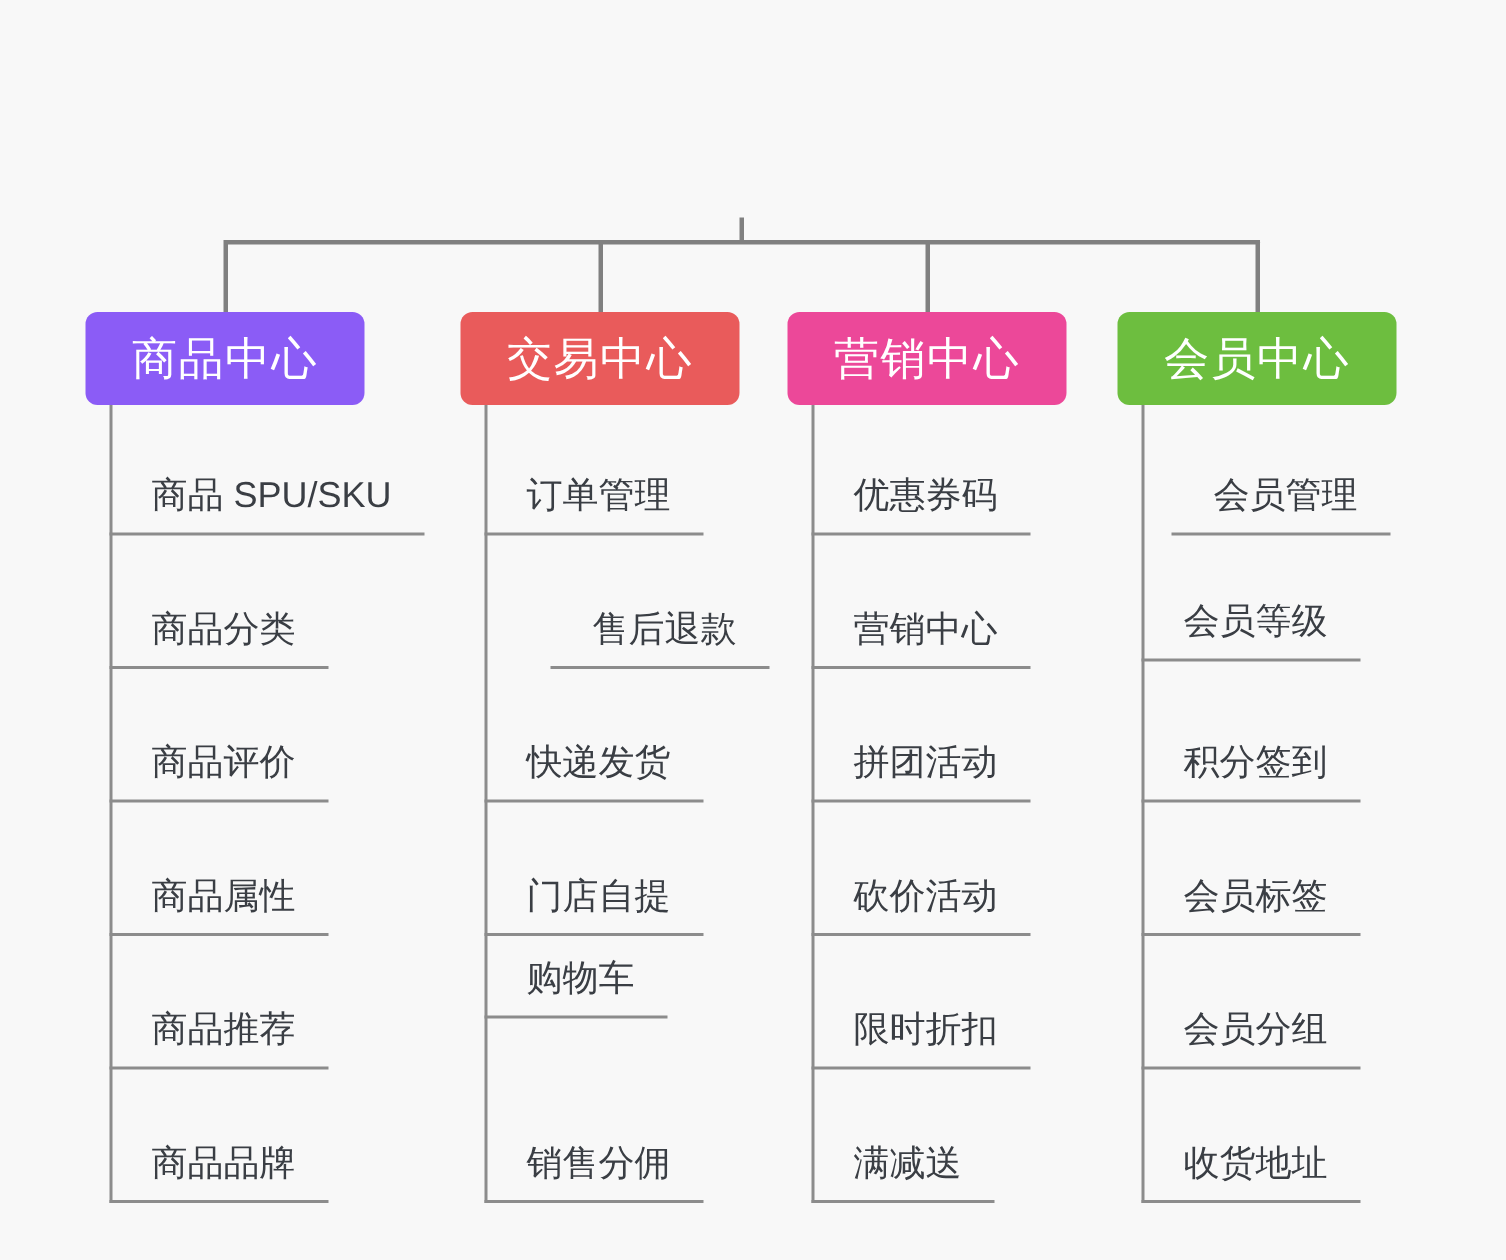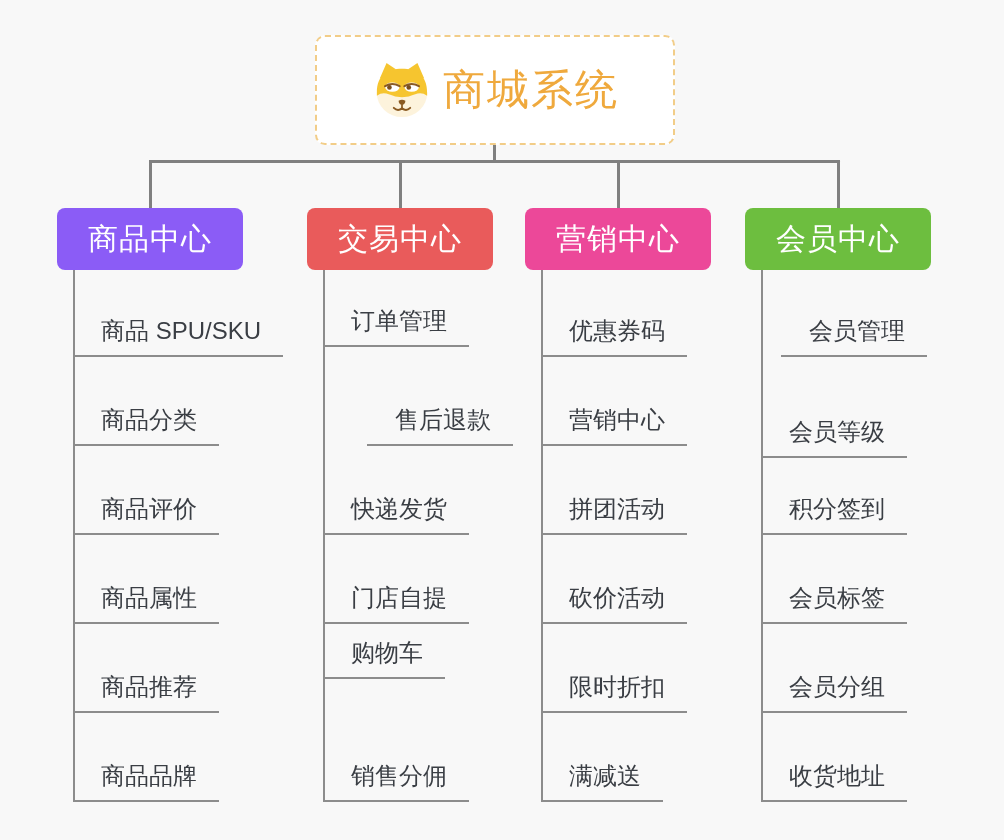--- a/index.html
+++ b/index.html
@@ -45,81 +45,56 @@
     padding:0 22px 8px 28px;
     border-bottom:2px solid #8c8c8c;
     font-size:24px;line-height:32px;color:#3a3e44;
   }
 </style>
 </head>
 <body>
 
 <div class="canvas">
 
-  <div class="root-node">
-    <svg class="root-icon" viewBox="0 0 64 60" aria-hidden="true">
-
-      <path d="M9,18 L16,2 L28,10 Z" fill="#f6c52f"></path>
-      <path d="M55,18 L48,2 L36,10 Z" fill="#f6c52f"></path>
-
-      <ellipse cx="32" cy="33" rx="26" ry="25" fill="#fdf3dc"></ellipse>
-
-      <path d="M6,33 C6,14 17,8 32,8 C47,8 58,14 58,33 L58,36
-               C52,31 46,34 41,36 C36,38 28,38 23,36 C18,34 12,31 6,36 Z" fill="#f6c52f"></path>
-
-      <ellipse cx="22" cy="27" rx="7.5" ry="4.8" fill="#ffffff"></ellipse>
-      <path d="M14.5,26 Q22,21.5 29.5,26" stroke="#8a5a22" stroke-width="2.2" fill="none" stroke-linecap="round"></path>
-      <circle cx="19" cy="27.3" r="2.4" fill="#7a4f1d"></circle>
-      <ellipse cx="42" cy="27" rx="7.5" ry="4.8" fill="#ffffff"></ellipse>
-      <path d="M34.5,26 Q42,21.5 49.5,26" stroke="#8a5a22" stroke-width="2.2" fill="none" stroke-linecap="round"></path>
-      <circle cx="39" cy="27.3" r="2.4" fill="#7a4f1d"></circle>
-
-      <path d="M28.5,41 Q32,39 35.5,41 Q35.5,44.5 32,45.5 Q28.5,44.5 28.5,41 Z" fill="#8a5a22"></path>
-
-      <path d="M32,45.5 L32,49" stroke="#8a5a22" stroke-width="1.8" fill="none" stroke-linecap="round"></path>
-      <path d="M23.5,48.5 Q27.5,52.5 32,49 Q36.5,52.5 40.5,48.5" stroke="#8a5a22" stroke-width="2" fill="none" stroke-linecap="round"></path>
-    </svg>
-    <span class="root-title">商城系统</span>
-  </div>
 
   <div class="line root-stub"></div>
   <div class="line bus"></div>
 
   <div id="branches">
       <div class="line stub" style="left: 148.5px;"></div>
       <div class="branch-header" style="left: 57px; background: #8b5cf6;">商品中心</div>
       <div class="line trunk" style="left: 73px; top: 270px; height: 532px;"></div>
       <div class="leaf-item" style="left: 73px; top: 315px;">商品 SPU/SKU</div>
       <div class="leaf-item" style="left: 73px; top: 404px;">商品分类</div>
       <div class="leaf-item" style="left: 73px; top: 493px;">商品评价</div>
       <div class="leaf-item" style="left: 73px; top: 582px;">商品属性</div>
       <div class="leaf-item" style="left: 73px; top: 671px;">商品推荐</div>
       <div class="leaf-item" style="left: 73px; top: 760px;">商品品牌</div>
       <div class="line stub" style="left: 398.5px;"></div>
       <div class="branch-header" style="left: 307px; background: rgb(233, 91, 91);">交易中心</div>
       <div class="line trunk" style="left: 323px; top: 270px; height: 532px;"></div>
-      <div class="leaf-item" style="left: 323px; top: 305px;">订单管理</div>
+      <div class="leaf-item" style="left: 323px; top: 315px;">订单管理</div>
       <div class="leaf-item" style="left: 323px; top: 404px; margin-left: 44px;">售后退款</div>
       <div class="leaf-item" style="left: 323px; top: 493px;">快递发货</div>
       <div class="leaf-item" style="left: 323px; top: 582px;">门店自提</div>
       <div class="leaf-item" style="left: 323px; top: 637px; font-family: Liberation Serif, serif;">购物车</div>
       <div class="leaf-item" style="left: 323px; top: 760px;">销售分佣</div>
       <div class="line stub" style="left: 616.5px;"></div>
       <div class="branch-header" style="left: 525px; background: #ec4899;">营销中心</div>
       <div class="line trunk" style="left: 541px; top: 270px; height: 532px;"></div>
       <div class="leaf-item" style="left: 541px; top: 315px;">优惠券码</div>
       <div class="leaf-item" style="left: 541px; top: 404px;">营销中心</div>
       <div class="leaf-item" style="left: 541px; top: 493px;">拼团活动</div>
       <div class="leaf-item" style="left: 541px; top: 582px;">砍价活动</div>
       <div class="leaf-item" style="left: 541px; top: 671px;">限时折扣</div>
       <div class="leaf-item" style="left: 541px; top: 760px;">满减送</div>
       <div class="line stub" style="left: 836.5px;"></div>
       <div class="branch-header" style="left: 745px; background: rgb(109, 190, 63);">会员中心</div>
       <div class="line trunk" style="left: 761px; top: 270px; height: 532px;"></div>
       <div class="leaf-item" style="left: 781px; top: 315px; text-align: center;">会员管理</div>
-      <div class="leaf-item" style="left: 761px; top: 416px;">会员等级</div>
+      <div class="leaf-item" style="left: 761px; top: 399px;">会员等级</div>
       <div class="leaf-item" style="left: 761px; top: 493px;">积分签到</div>
       <div class="leaf-item" style="left: 761px; top: 582px;">会员标签</div>
       <div class="leaf-item" style="left: 761px; top: 671px;">会员分组</div>
       <div class="leaf-item" style="left: 761px; top: 760px;">收货地址</div>
     </div>
 
 </div>
 
 </body></html>

